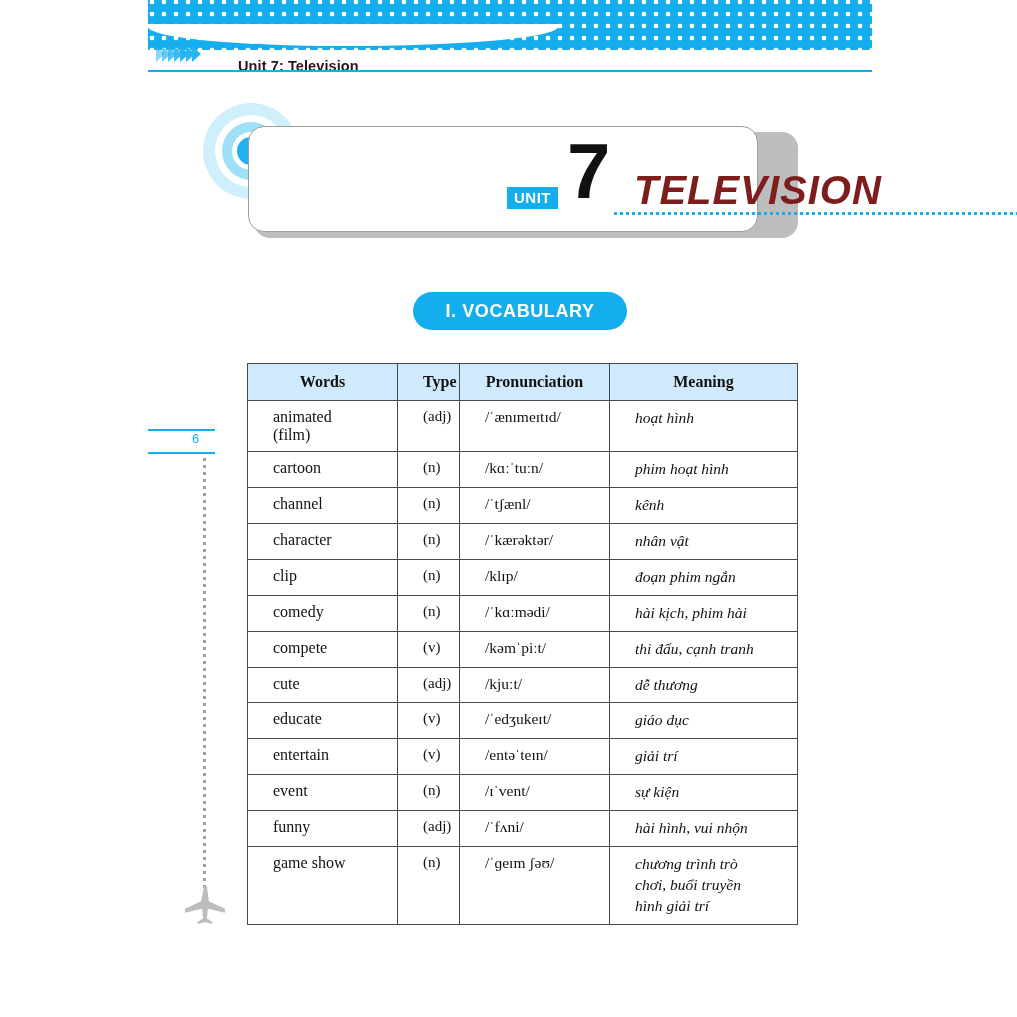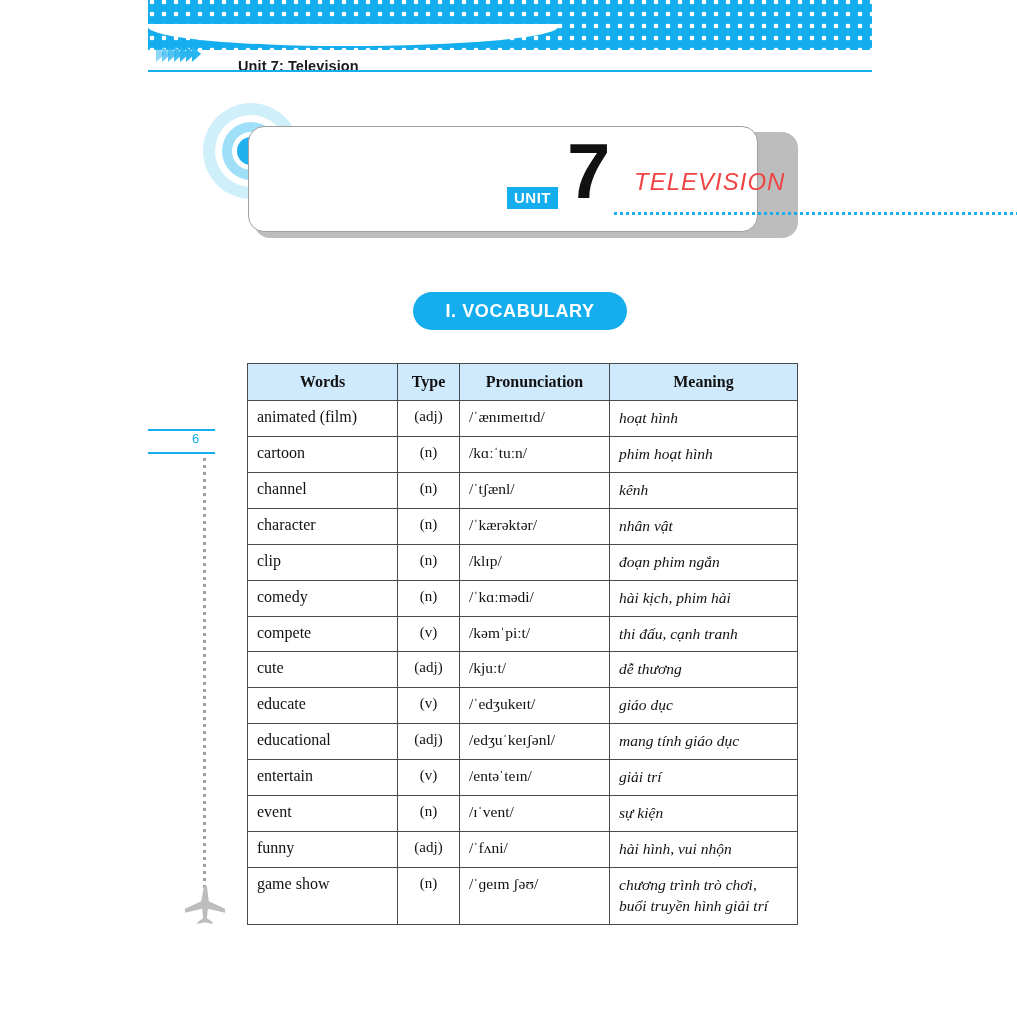--- a/index.html
+++ b/index.html
@@ -154,24 +154,24 @@
     font-weight: bold;
     font-size: 78px;
     color: #111111;
     line-height: 78px;
   }
   .unit-name {
     position: absolute;
     left: 385px;
     top: 41px;
     font-family: "Liberation Sans", sans-serif;
-    font-weight: normal;
+    font-weight: bold;
     font-style: italic;
-    font-size: 24px;
-    color: #ef4444;
+    font-size: 40px;
+    color: #7f1d1d;
     letter-spacing: 1px;
   }
   .unit-dots {
     position: absolute;
     left: 365px;
     top: 85px;
     width: 410px;
     height: 3px;
     background-image: radial-gradient(circle at 1.5px 1.5px, #14AEEF 1.4px, rgba(0,0,0,0) 1.6px);
     background-size: 6px 3px;
@@ -245,21 +245,21 @@
     position: absolute;
     left: 247px;
     top: 363px;
     width: 550px;
     border-collapse: collapse;
     table-layout: fixed;
   }
   .vocab-table th,
   .vocab-table td {
     border: 1.2px solid #4a4a4a;
-    padding: 7px 9px;
+    padding: 7px 25px;
     vertical-align: top;
   }
   .vocab-table thead th {
     background: #cfeafc;
     text-align: center;
     font-family: "Liberation Serif", serif;
     font-weight: bold;
     font-size: 16px;
     color: #111111;
     padding-top: 9px;
@@ -402,26 +402,20 @@
         <td class="col-pron">/kjuːt/</td>
         <td class="col-meaning">dễ thương</td>
       </tr>
       <tr>
         <td class="col-word">educate</td>
         <td class="col-type">(v)</td>
         <td class="col-pron">/ˈedʒukeɪt/</td>
         <td class="col-meaning">giáo dục</td>
       </tr>
       <tr>
-        <td class="col-word">educational</td>
-        <td class="col-type">(adj)</td>
-        <td class="col-pron">/edʒuˈkeɪʃənl/</td>
-        <td class="col-meaning">mang tính giáo dục</td>
-      </tr>
-      <tr>
         <td class="col-word">entertain</td>
         <td class="col-type">(v)</td>
         <td class="col-pron">/entəˈteɪn/</td>
         <td class="col-meaning">giải trí</td>
       </tr>
       <tr>
         <td class="col-word">event</td>
         <td class="col-type">(n)</td>
         <td class="col-pron">/ɪˈvent/</td>
         <td class="col-meaning">sự kiện</td>

